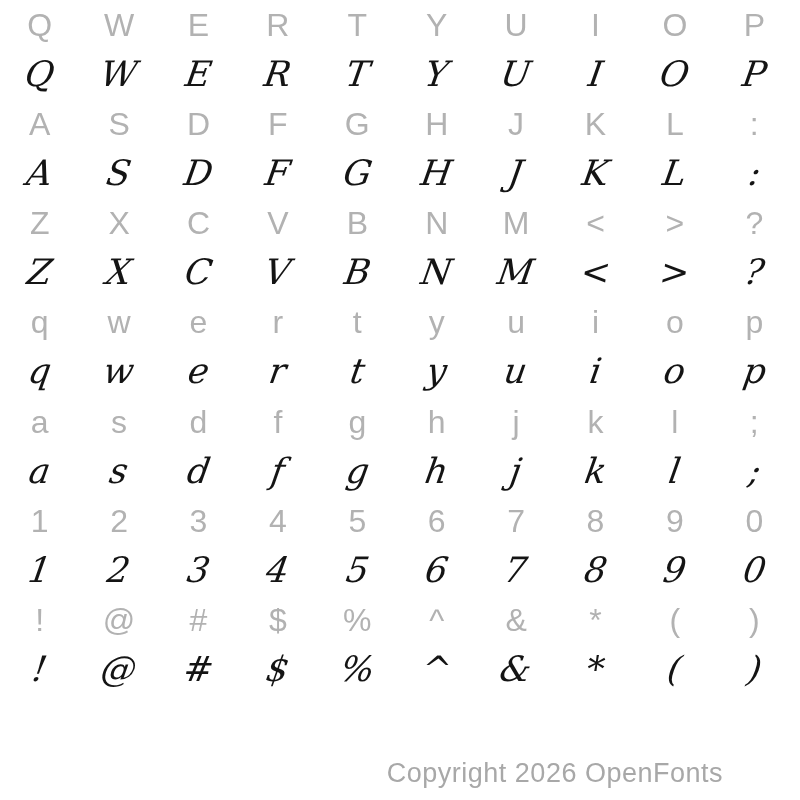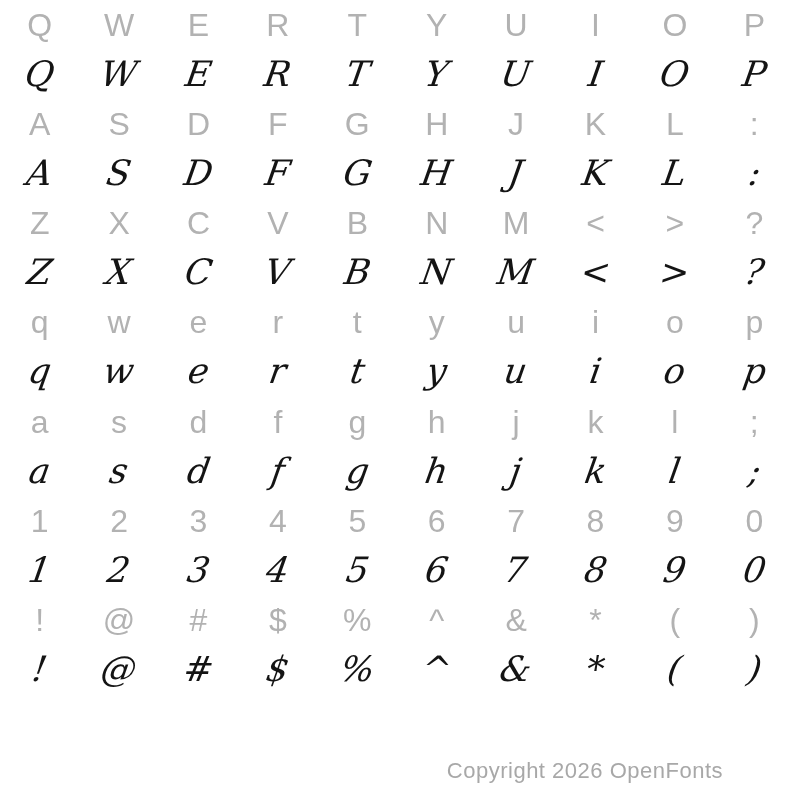--- a/index.html
+++ b/index.html
@@ -43,21 +43,21 @@
     display: inline-block;
     transform: skewX(-9deg);
   }
   .footer {
     position: absolute;
     top: 758px;
     right: 77px;
   }
   .copyright {
     font-family: "Liberation Sans", sans-serif;
-    font-size: 22px;
+    font-size: 27px;
     color: var(--footer-gray, #a8a8a8);
     letter-spacing: 0.5px;
   }
 </style>
 </head>
 <body>
 
 <main class="specimen">
   <div id="glyph-grid">
       <div class="glyph-row reference">

